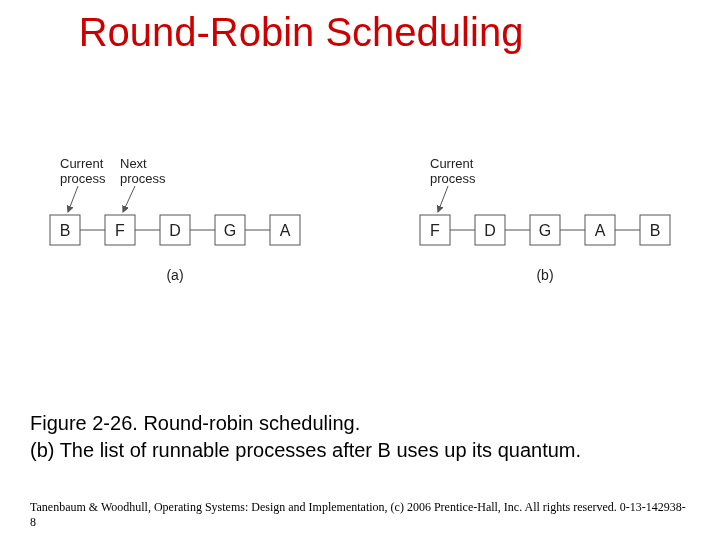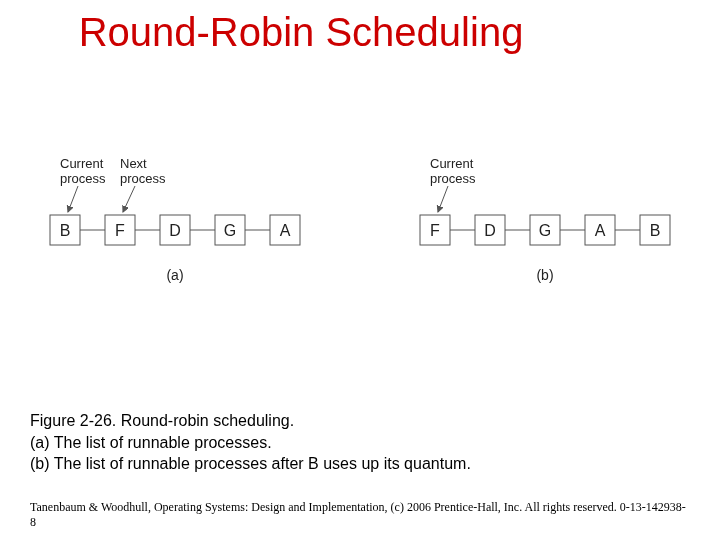--- a/index.html
+++ b/index.html
@@ -34,21 +34,21 @@
     width: 720px;
     height: 170px;
     padding-left: 20px;
   }
   .caption {
     position: absolute;
     left: 30px;
     top: 410px;
     width: 660px;
     font-family: Arial, Helvetica, sans-serif;
-    font-size: 16px;
+    font-size: 20px;
     line-height: 1.35;
     color: #000;
   }
   .footer {
     position: absolute;
     left: 30px;
     bottom: 10px;
     width: 660px;
     font-family: "Times New Roman", Times, serif;
     font-size: 12px;
@@ -143,18 +143,17 @@
           <rect x="220" y="65" width="30" height="30" class="box"></rect>
           <text x="235" y="86" text-anchor="middle" font-size="16">B</text>
         </g>
         <text x="125" y="130" text-anchor="middle" font-size="14">(b)</text>
       </g>
     </svg>
   </div>
 
   <div class="caption">
     <div>Figure 2-26. Round-robin scheduling.</div>
-    <div>(a) The list of runnable processes.</div>
     <div>(b) The list of runnable processes after B uses up its quantum.</div>
   </div>
 
   <div class="footer">Tanenbaum &amp; Woodhull, Operating Systems: Design and Implementation, (c) 2006 Prentice-Hall, Inc. All rights reserved. 0-13-142938-8</div>
 </div>
 
 </body></html>

